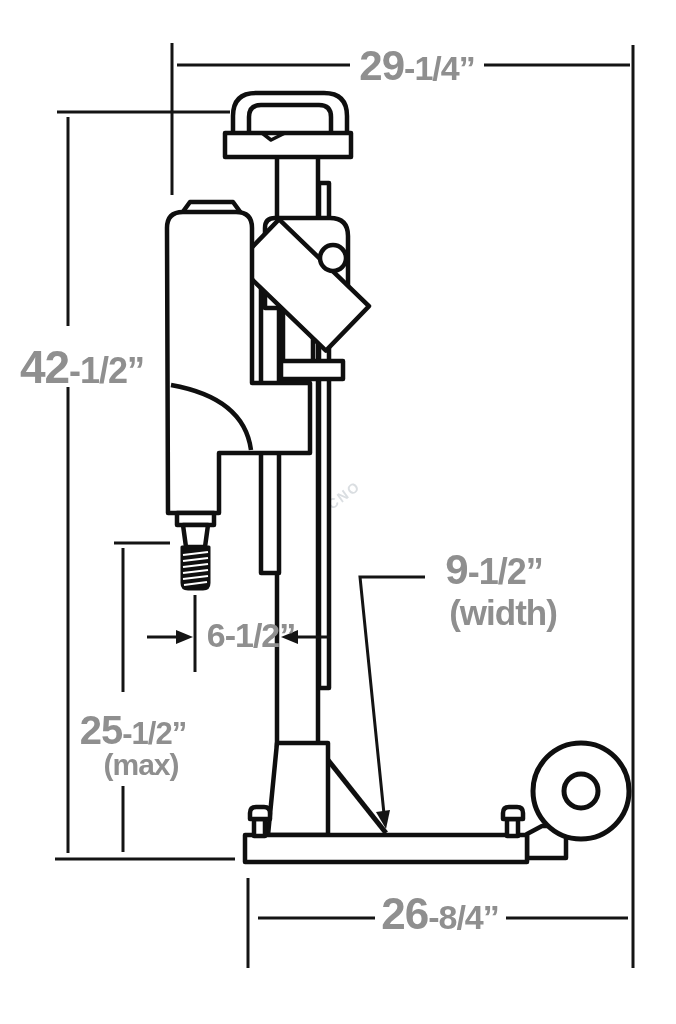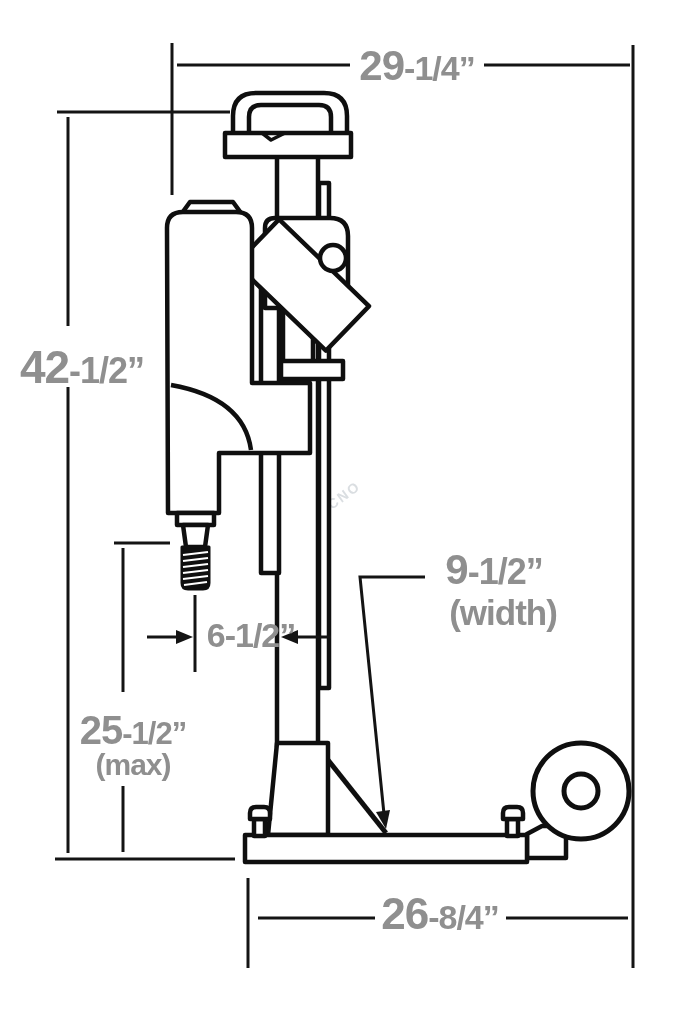--- a/index.html
+++ b/index.html
@@ -134,21 +134,21 @@
     <span class="big">42</span><span class="sm">-1/2”</span>
   </div>
 
   <div class="label" id="lbl-d6" style="left:239px;top:618px;">
     <span class="mid">6-1/2”</span>
   </div>
 
   <div class="label" id="lbl-d25" style="left:133px;top:710px;">
     <span class="big">25</span><span class="sm">-1/2”</span>
   </div>
-  <div class="label note" style="left:133px;top:750px;font-size:30px;">(max)</div>
+  <div class="label note" style="left:141px;top:750px;font-size:30px;">(max)</div>
 
   <div class="label" id="lbl-d9" style="left:494px;top:549px;">
     <span class="big">9</span><span class="sm">-1/2”</span>
   </div>
   <div class="label note" style="left:503px;top:595px;font-size:35px;">(width)</div>
 
   <div class="label" id="lbl-d21" style="left:440px;top:892px;">
     <span class="big">26</span><span class="sm">-8/4”</span>
   </div>
 

